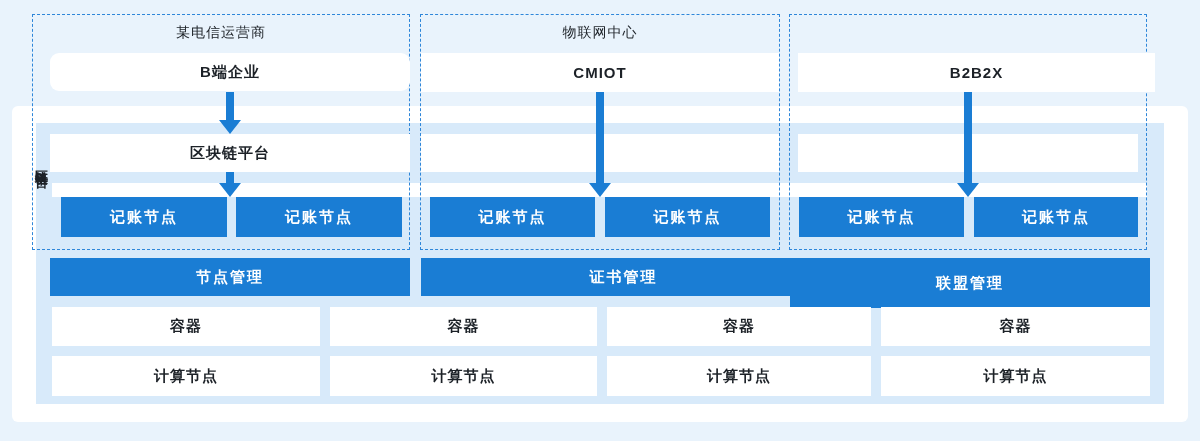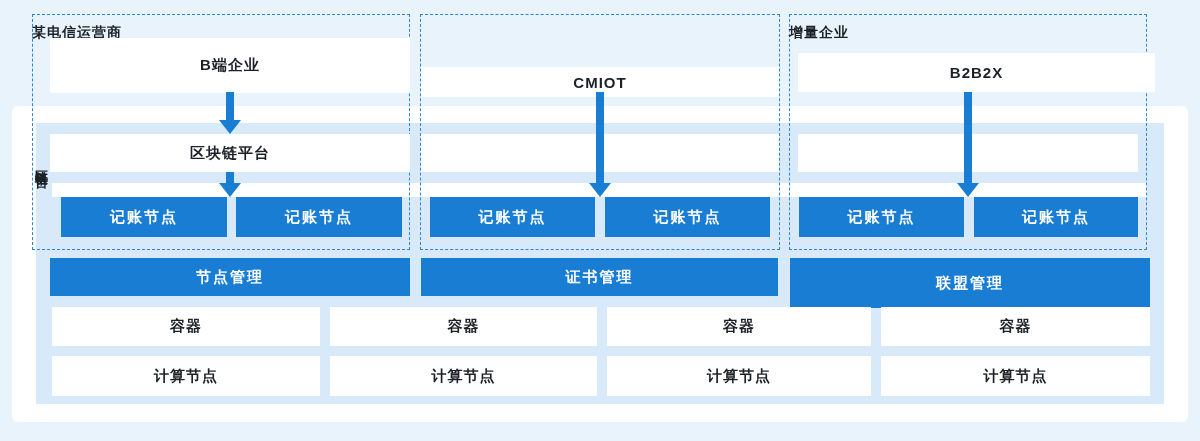--- a/index.html
+++ b/index.html
@@ -3,21 +3,21 @@
 <meta charset="utf-8">
 <style>
   html,body{margin:0;padding:0;}
   body{font-family:"Liberation Sans","DejaVu Sans",sans-serif;}
   #stage{position:relative;width:1200px;height:441px;background:var(--page_bg,#e9f3fc);overflow:hidden;}
   .card{position:absolute;background:#ffffff;display:flex;align-items:center;justify-content:center;
         font-size:15px;font-weight:600;color:var(--text,#1c2127);letter-spacing:1px;}
   .blue{position:absolute;background:var(--accent,#1a7dd4);color:#ffffff;display:flex;align-items:center;
         justify-content:center;font-size:15px;font-weight:600;letter-spacing:2px;}
   .dashed-col{position:absolute;border:1px dashed var(--dash,#2e86d9);box-sizing:border-box;}
-  .col-header{position:absolute;text-align:left;font-size:14px;font-weight:700;color:var(--text,#1c2127);letter-spacing:1px;}
+  .col-header{position:absolute;text-align:center;font-size:14px;font-weight:400;color:var(--text,#1c2127);letter-spacing:1px;}
   .shaft{position:absolute;width:8px;background:var(--accent,#1a7dd4);}
   .head{position:absolute;width:0;height:0;border-left:11px solid transparent;border-right:11px solid transparent;
         border-top:14px solid var(--accent,#1a7dd4);}
   .platform-container{position:absolute;left:12px;top:106px;width:1176px;height:316px;background:#ffffff;border-radius:6px;}
   .platform-panel{position:absolute;left:36px;top:123px;width:1128px;height:281px;background:var(--panel_bg,#d8eafa);}
   .stripe{position:absolute;left:52px;top:183px;width:1095px;height:14px;background:#ffffff;}
   .vlabel{position:absolute;left:32px;top:160px;width:18px;writing-mode:vertical-rl;text-orientation:upright;
           font-size:13px;font-weight:600;color:var(--text,#1c2127);letter-spacing:1px;line-height:18px;}
 </style>
 </head>
@@ -28,24 +28,24 @@
   <div class="platform-container"></div>
   <div class="platform-panel"></div>
   <div class="stripe"></div>
   <div class="vlabel">区块链平台</div>
 
   <div class="dashed-col" style="left:32px;top:14px;width:378px;height:236px;"></div>
   <div class="dashed-col" style="left:420px;top:14px;width:360px;height:236px;"></div>
   <div class="dashed-col" style="left:789px;top:14px;width:358px;height:236px;"></div>
 
   <div class="col-header" style="left:32px;top:24px;width:378px;">某电信运营商</div>
-  <div class="col-header" style="left:789px;top:24px;width:358px;">增量企业</div>
+  <div class="col-header" style="left:420px;top:24px;width:360px;">物联网中心</div>
 
-  <div class="card" style="left:50px;top:38px;width:360px;height:55px;">B端企业</div>
-  <div class="card" style="left:421px;top:53px;width:358px;height:30px;margin-top:14px;">CMIOT</div>
+  <div class="card" style="left:50px;top:53px;width:360px;height:38px;border-radius:9px;">B端企业</div>
+  <div class="card" style="left:421px;top:53px;width:358px;height:39px;">CMIOT</div>
   <div class="card" style="left:798px;top:53px;width:357px;height:39px;">B2B2X</div>
 
   <div class="card" style="left:50px;top:134px;width:360px;height:38px;">区块链平台</div>
   <div class="card" style="left:421px;top:134px;width:358px;height:38px;"></div>
   <div class="card" style="left:798px;top:134px;width:340px;height:38px;"></div>
 
   <div class="shaft" style="left:226px;top:92px;height:30px;"></div>
   <div class="head" style="left:219px;top:120px;"></div>
   <div class="shaft" style="left:226px;top:172px;height:13px;"></div>
   <div class="head" style="left:219px;top:183px;"></div>
@@ -55,21 +55,21 @@
   <div class="head" style="left:957px;top:183px;"></div>
 
   <div class="blue" style="left:61px;top:197px;width:166px;height:40px;">记账节点</div>
   <div class="blue" style="left:236px;top:197px;width:166px;height:40px;">记账节点</div>
   <div class="blue" style="left:430px;top:197px;width:165px;height:40px;">记账节点</div>
   <div class="blue" style="left:605px;top:197px;width:165px;height:40px;">记账节点</div>
   <div class="blue" style="left:799px;top:197px;width:165px;height:40px;">记账节点</div>
   <div class="blue" style="left:974px;top:197px;width:164px;height:40px;">记账节点</div>
 
   <div class="blue" style="left:50px;top:258px;width:360px;height:38px;text-align:right;">节点管理</div>
-  <div class="blue" style="left:421px;top:258px;width:357px;height:38px;">证书管理</div>
+  <div class="blue" style="left:421px;top:258px;width:357px;height:38px;padding-left:24px;">证书管理</div>
   <div class="blue" style="left:790px;top:258px;width:360px;height:50px;">联盟管理</div>
 
   <div class="card" style="left:52px;top:307px;width:268px;height:39px;">容器</div>
   <div class="card" style="left:330px;top:307px;width:267px;height:39px;">容器</div>
   <div class="card" style="left:607px;top:307px;width:264px;height:39px;">容器</div>
   <div class="card" style="left:881px;top:307px;width:269px;height:39px;">容器</div>
 
   <div class="card" style="left:52px;top:356px;width:268px;height:40px;">计算节点</div>
   <div class="card" style="left:330px;top:356px;width:267px;height:40px;">计算节点</div>
   <div class="card" style="left:607px;top:356px;width:264px;height:40px;">计算节点</div>

